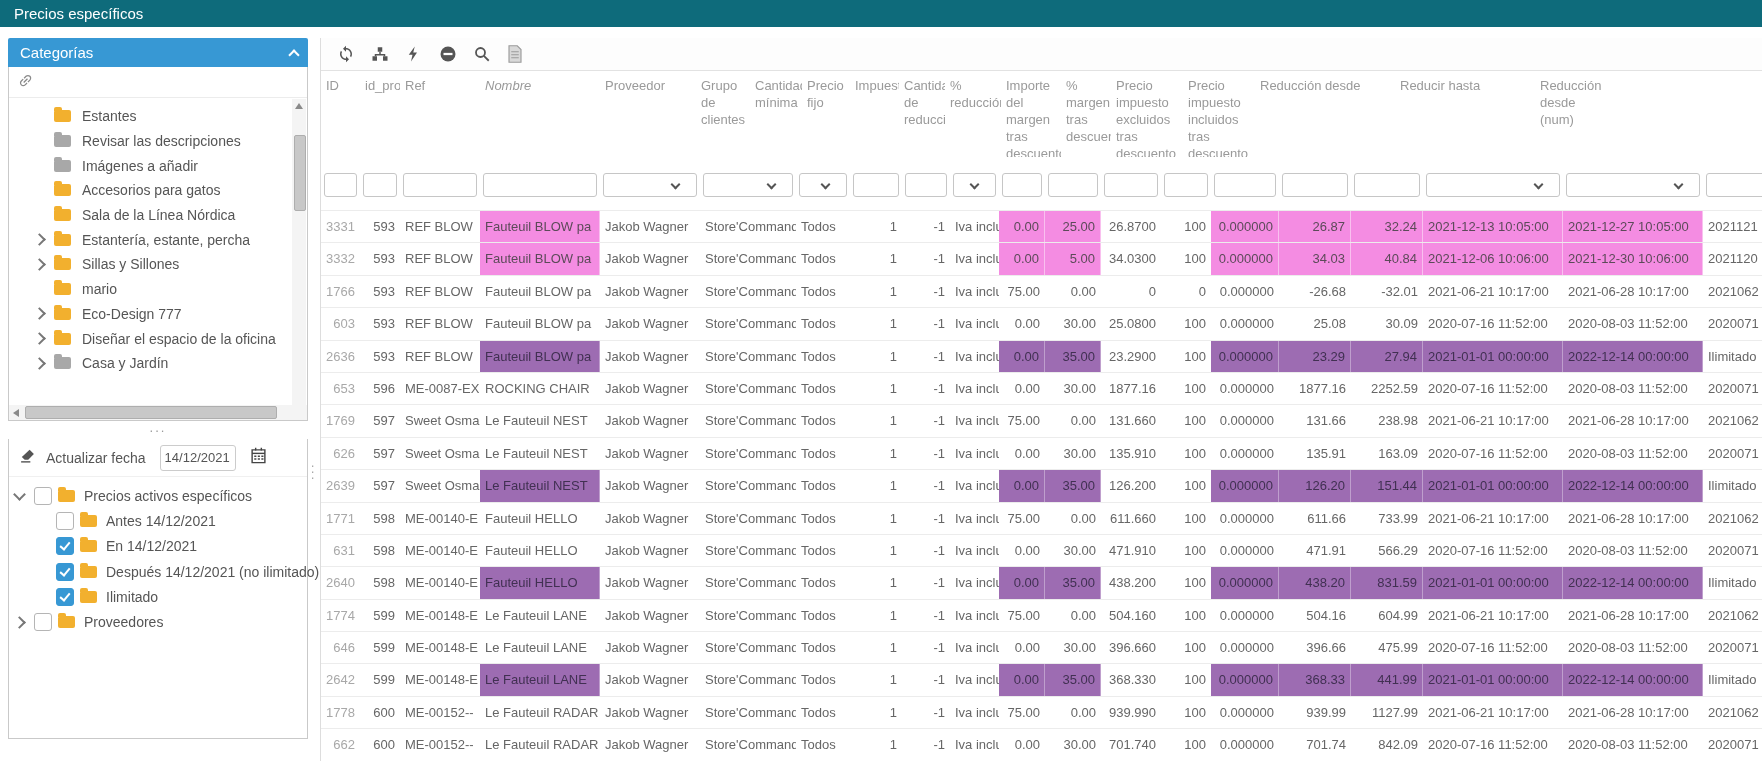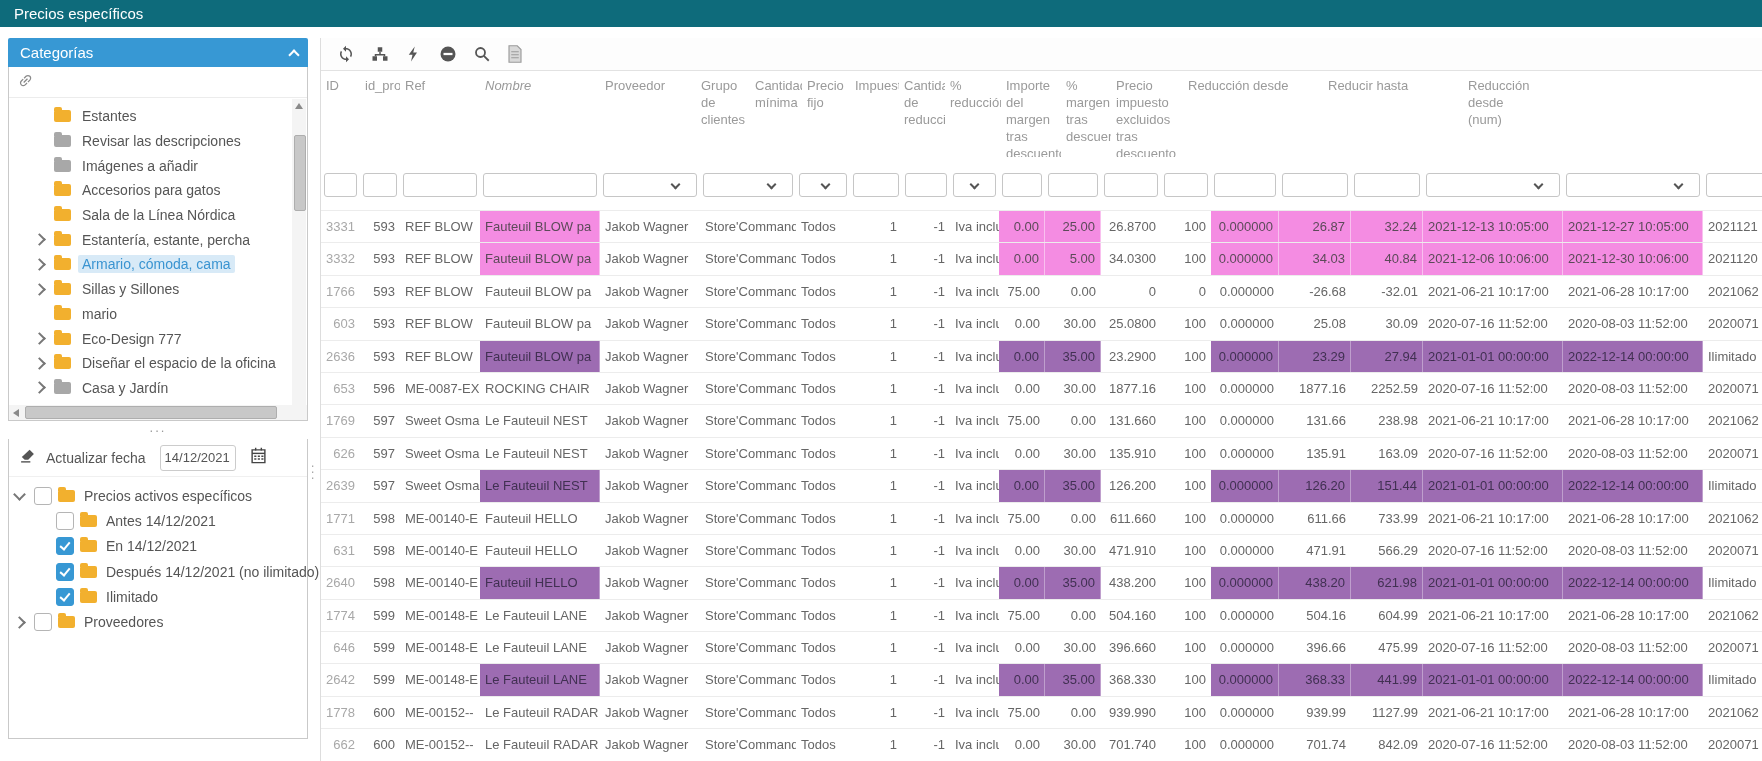--- a/index.html
+++ b/index.html
@@ -125,25 +125,20 @@
         <div class="titem">
           <span class="chev r invis"></span>
           <span class="folder"></span>
           <span class="tlabel">Sala de la Línea Nórdica</span>
         </div>
         <div class="titem">
           <span class="chev r"></span>
           <span class="folder"></span>
           <span class="tlabel">Estantería, estante, percha</span>
         </div>
-        <div class="titem sel">
-          <span class="chev r"></span>
-          <span class="folder"></span>
-          <span class="tlabel">Armario, cómoda, cama</span>
-        </div>
         <div class="titem">
           <span class="chev r"></span>
           <span class="folder"></span>
           <span class="tlabel">Sillas y Sillones</span>
         </div>
         <div class="titem">
           <span class="chev r invis"></span>
           <span class="folder"></span>
           <span class="tlabel">mario</span>
         </div>
@@ -286,20 +281,21 @@
       <div class="hcell" style="width: 96px;">Proveedor</div>
       <div class="hcell" style="width: 54px;">Grupo de clientes</div>
       <div class="hcell" style="width: 52px;">Cantidad mínima</div>
       <div class="hcell" style="width: 48px;">Precio fijo</div>
       <div class="hcell" style="width: 49px;">Impuesto</div>
       <div class="hcell" style="width: 46px;">Cantidad de reducción</div>
       <div class="hcell" style="width: 56px;">% reducción</div>
       <div class="hcell" style="width: 60px;">Importe del margen tras descuento</div>
       <div class="hcell" style="width: 50px;">% margen tras descuento</div>
       <div class="hcell" style="width: 72px;">Precio impuesto excluidos tras descuento</div>
+      <div class="hcell" style="width: 72px;">Precio impuesto incluidos tras descuento</div>
       <div class="hcell" style="width: 140px;">Reducción desde</div>
       <div class="hcell" style="width: 140px;">Reducir hasta</div>
       <div class="hcell" style="width: 80px;">Reducción desde (num)</div>
     </div>
   <div class="gfilter">
       <div class="fcell" style="width: 39px;"><input class="finput" style=""></div>
       <div class="fcell" style="width: 40px;"><input class="finput" style=""></div>
       <div class="fcell" style="width: 80px;"><input class="finput" style=""></div>
       <div class="fcell" style="width: 120px;"><input class="finput" style=""></div>
       <div class="fcell" style="width: 100px;">
@@ -596,21 +592,21 @@
         <div class="dcell left" style="width: 54px;">Todos</div>
         <div class="dcell right" style="width: 52px;">1</div>
         <div class="dcell right" style="width: 48px;">-1</div>
         <div class="dcell left" style="width: 49px;">Iva incluido</div>
         <div class="dcell right hl-purple" style="width: 46px;">0.00</div>
         <div class="dcell right hl-purple" style="width: 56px;">35.00</div>
         <div class="dcell right" style="width: 60px;">438.200</div>
         <div class="dcell right" style="width: 50px;">100</div>
         <div class="dcell right hl-purple" style="width: 68px;">0.000000</div>
         <div class="dcell right hl-purple" style="width: 72px;">438.20</div>
-        <div class="dcell right hl-purple" style="width: 72px;">621.98</div>
+        <div class="dcell right hl-purple" style="width: 72px;">831.59</div>
         <div class="dcell left hl-purple" style="width: 140px;">2021-01-01 00:00:00</div>
         <div class="dcell left hl-purple" style="width: 140px;">2022-12-14 00:00:00</div>
         <div class="dcell left" style="width: 80px;">Ilimitado</div>
       </div>
       <div class="drow">
         <div class="dcell right idcol" style="width: 39px;">1774</div>
         <div class="dcell right" style="width: 40px;">599</div>
         <div class="dcell left" style="width: 80px;">ME-00148-E</div>
         <div class="dcell left" style="width: 120px;">Le Fauteuil LANE</div>
         <div class="dcell left" style="width: 100px;">Jakob Wagner</div>

